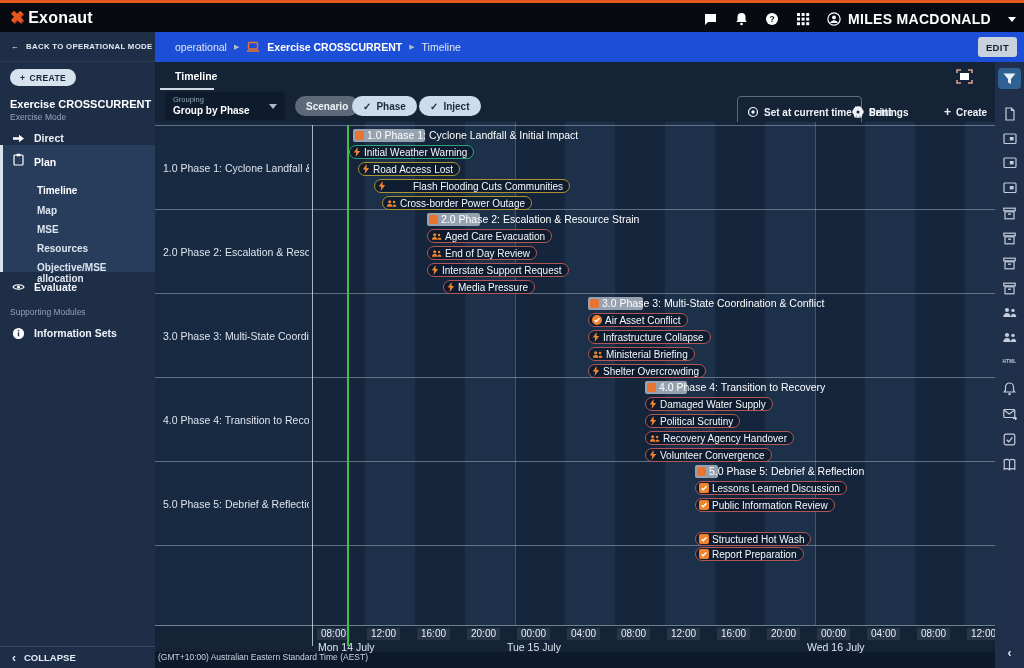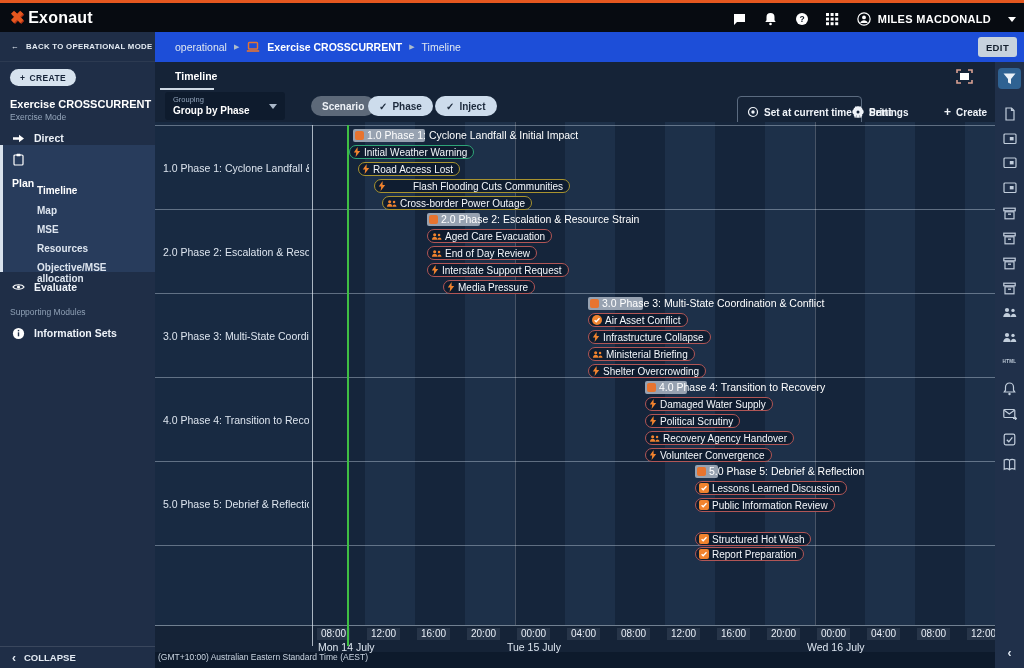--- a/index.html
+++ b/index.html
@@ -10,21 +10,21 @@
   
   .topbar{position:absolute;left:0;top:0;width:1024px;height:32px;background:#070b11;
           border-top:3px solid #e4571f;display:flex;align-items:center;}
   .logo{display:flex;align-items:center;gap:4px;margin-left:10px;}
   .logo-mark{color:#e4571f;font-size:17px;font-weight:900;line-height:1;text-shadow:1px 1px 0 #b23316;}
   .logo-text{color:#fff;font-size:16px;font-weight:800;letter-spacing:.2px;}
   .topbar-right{position:absolute;right:8px;top:3px;height:26px;display:flex;align-items:center;gap:17px;}
   .tb-icon{width:14px;height:14px;display:inline-flex;align-items:center;justify-content:center;}
   .tb-icon svg{display:block;}
   .user{display:flex;align-items:center;gap:7px;}
-  .user-name{font-size:11px;font-weight:700;color:#fff;letter-spacing:.3px;}
+  .user-name{font-size:14px;font-weight:700;color:#fff;letter-spacing:.3px;}
   .caret-down{width:0;height:0;border-left:4px solid transparent;border-right:4px solid transparent;border-top:5px solid #fff;}
 
   
   .crumbbar{position:absolute;left:155px;top:32px;width:869px;height:30px;background:#1d4ed8;}
   .crumbs{position:absolute;left:20px;top:8px;display:flex;align-items:center;gap:7px;font-size:10.5px;color:#dfe7f0;}
   .crumb-sep{color:#aebccb;font-size:7px;}
   .crumb-strong{font-weight:700;color:#fff;}
   .edit-btn{position:absolute;right:7px;top:5px;width:39px;height:20px;background:#c7d2dd;color:#14202e;
             font-size:9.5px;font-weight:700;border-radius:3px;display:flex;align-items:center;justify-content:center;letter-spacing:.4px;}
 
@@ -33,21 +33,21 @@
   .back-row{position:absolute;left:0;top:0;width:155px;height:30px;display:flex;align-items:center;gap:7px;
             padding-left:11px;font-size:7.8px;font-weight:700;letter-spacing:.3px;color:#e4ebf3;border-bottom:1px solid rgba(255,255,255,.06);}
   .create-btn{position:absolute;left:10px;top:37px;height:17px;padding:0 10px;background:#d6e2ee;color:#17253a;
               border-radius:9px;font-size:8.5px;font-weight:700;display:inline-flex;align-items:center;gap:4px;letter-spacing:.4px;}
   .ex-title{position:absolute;left:10px;top:66px;font-size:11px;font-weight:700;color:#fff;}
   .ex-sub{position:absolute;left:10px;top:80px;font-size:8.5px;color:#94a5ba;}
   .menu-item{position:absolute;left:0;width:155px;height:22px;display:flex;align-items:center;gap:9px;padding-left:12px;
              font-size:10.5px;font-weight:700;color:#eef3f9;}
   .menu-item .mi-icon{width:13px;height:13px;display:inline-flex;}
   .plan-section{position:absolute;left:0;top:113px;width:155px;height:127px;background:#283c5c;border-left:3px solid #d9e3ee;}
-  .plan-head{display:flex;align-items:flex-start;gap:9px;padding:8px 0 0 9px;font-size:10.5px;font-weight:700;color:#fff;flex-direction:column;}
+  .plan-head{display:flex;align-items:flex-end;gap:9px;padding:8px 0 0 9px;font-size:10.5px;font-weight:700;color:#fff;}
   .sub-item{position:absolute;left:34px;font-size:10px;font-weight:600;color:#dde5ef;}
   .sub-item.sel{font-weight:800;color:#fff;}
   .section-label{position:absolute;left:10px;font-size:8.5px;color:#8fa0b5;}
   .collapse-row{position:absolute;left:0;bottom:0;width:155px;height:22px;border-top:1px solid rgba(255,255,255,.12);
                 display:flex;align-items:center;gap:8px;padding-left:12px;font-size:9.5px;font-weight:700;color:#e4ebf3;}
   .chev{font-size:12px;line-height:1;color:#e4ebf3;}
 
   
   .rail{position:absolute;right:0;top:62px;width:29px;height:606px;background:#20304a;}
   .rail-item{position:absolute;left:0;width:29px;height:22px;display:flex;align-items:center;justify-content:center;}
@@ -61,21 +61,21 @@
   .tab{position:absolute;left:20px;top:8px;font-size:10.5px;font-weight:700;color:#fff;}
   .tab-underline{position:absolute;left:5px;top:26px;width:54px;height:2px;background:#cfd9e4;}
   .fs-icon{position:absolute;right:22px;top:7px;}
 
   .toolbar{position:absolute;left:0;top:28px;width:840px;height:32px;}
   .grouping{position:absolute;left:10px;top:2px;width:120px;height:28px;background:#0e1b2d;border-radius:3px;}
   .grouping-label{position:absolute;left:8px;top:3px;font-size:7.5px;color:#93a5bb;}
   .grouping-value{position:absolute;left:8px;top:13px;font-size:10px;font-weight:600;color:#fff;}
   .grouping-caret{position:absolute;right:8px;top:12px;width:0;height:0;border-left:4px solid transparent;border-right:4px solid transparent;border-top:5px solid #aab8c9;}
   .chip{position:absolute;top:6px;height:20px;border-radius:10px;display:inline-flex;align-items:center;gap:5px;
-        padding:0 11px;font-size:10px;font-weight:600;margin-left:16px;}
+        padding:0 11px;font-size:10px;font-weight:600;}
   .chip.off{background:#5d6979;color:#eef2f7;}
   .chip.on{background:#cddcec;color:#1c2a3c;}
   .chip .tick{font-size:10px;}
   .tb-action{position:absolute;top:6px;height:32px;display:inline-flex;align-items:center;gap:5px;font-size:10px;font-weight:600;color:#f0f4f9;}
   .tb-action svg{display:block;}
   .outlined{border:1px solid #5b6b80;border-radius:4px;padding:0 9px;}
 
   
   .chart{position:absolute;left:0;top:60px;width:840px;height:503px;background:#15253b;}
   .label-col{position:absolute;left:0;top:0;width:157px;height:503px;background:#182a42;}

